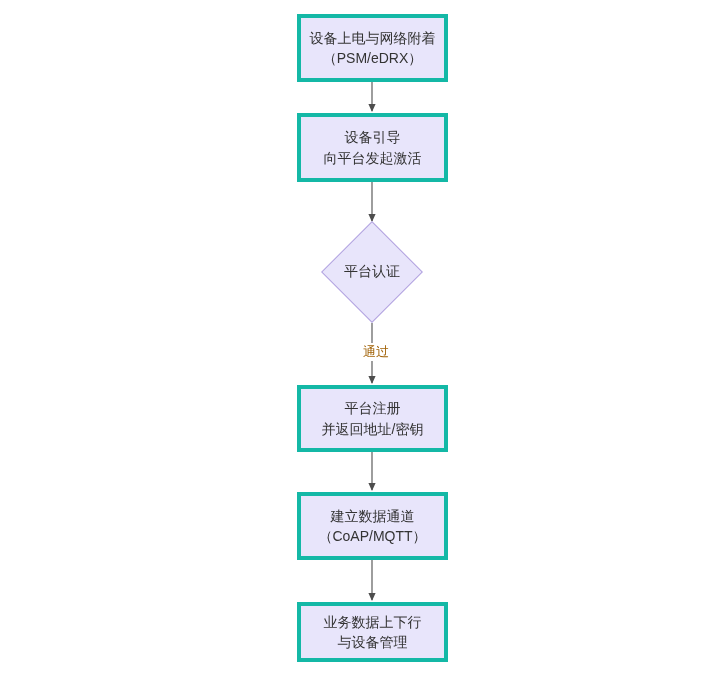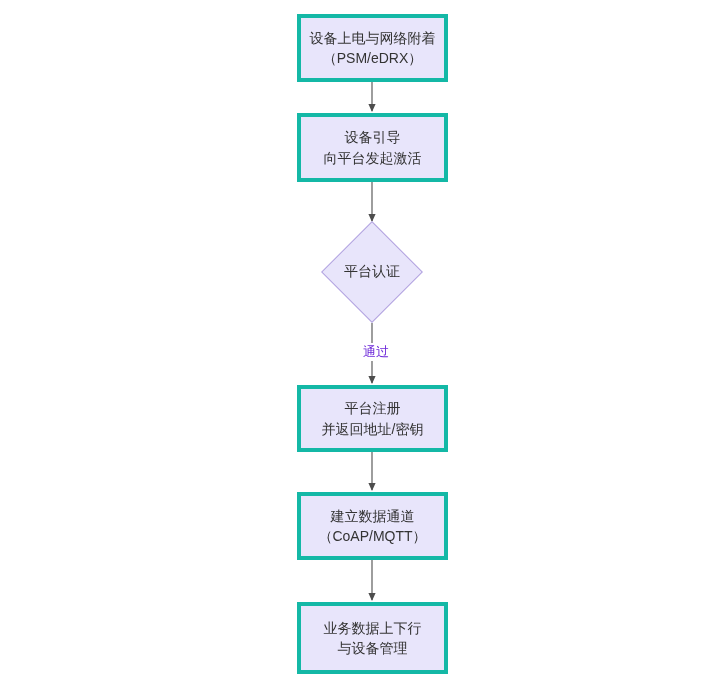--- a/index.html
+++ b/index.html
@@ -70,21 +70,21 @@
   .decision .decision-label {
     position: relative;
     z-index: 2;
     font-size: 14px;
     color: #333333;
     white-space: nowrap;
   }
   .edge-label {
     position: absolute;
     background: #ffffff;
-    color: #6d28d9;
+    color: #a16207;
     font-size: 13px;
     padding: 1px 3px;
     white-space: nowrap;
     text-align: center;
     line-height: 1.2;
   }
 </style>
 </head>
 <body>
 
@@ -127,18 +127,18 @@
   <div class="node" style="left:297px; top:385px; width:151px; height:67px;">
     <span class="line">平台注册</span>
     <span class="line">并返回地址/密钥</span>
   </div>
 
   <div class="node" style="left:297px; top:492px; width:151px; height:68px;align-items:center;">
     <span class="line">建立数据通道</span>
     <span class="line">（CoAP/MQTT）</span>
   </div>
 
-  <div class="node" style="left:297px; top:602px; width:151px; height:72px;">
+  <div class="node" style="left:297px; top:602px; width:151px; height:60px;">
     <span class="line">业务数据上下行</span>
     <span class="line">与设备管理</span>
   </div>
 
 </div>
 
 </body></html>

